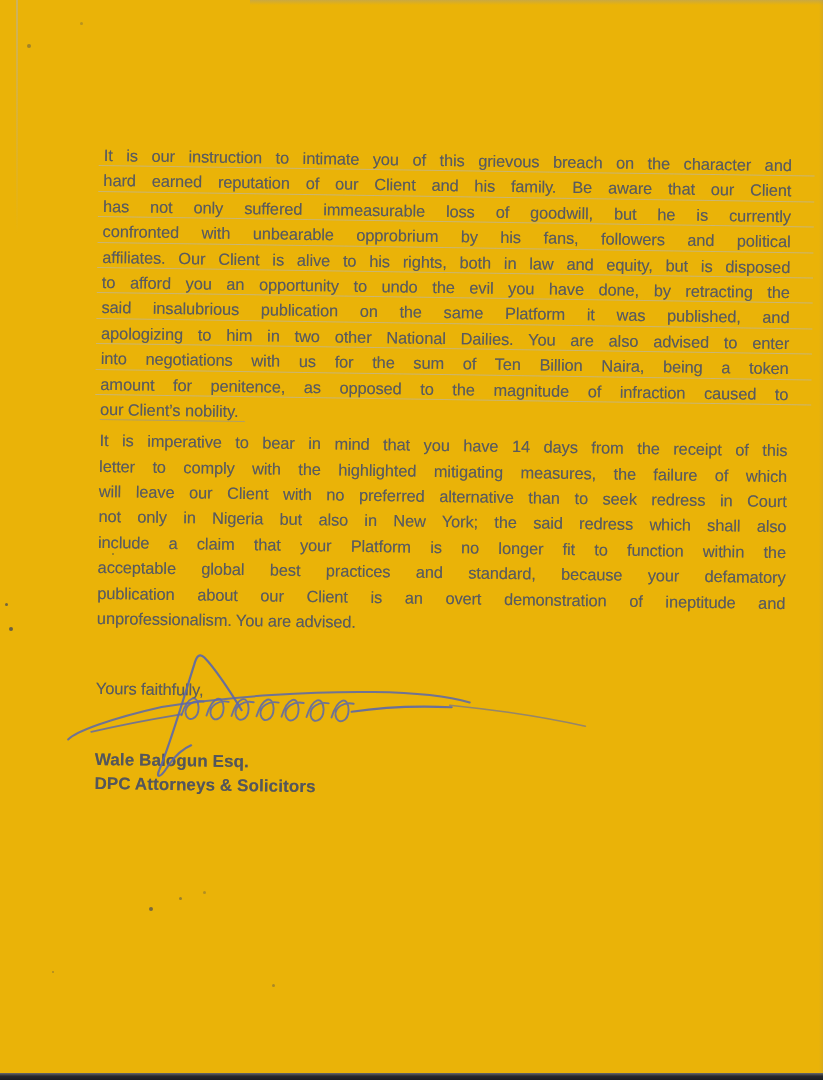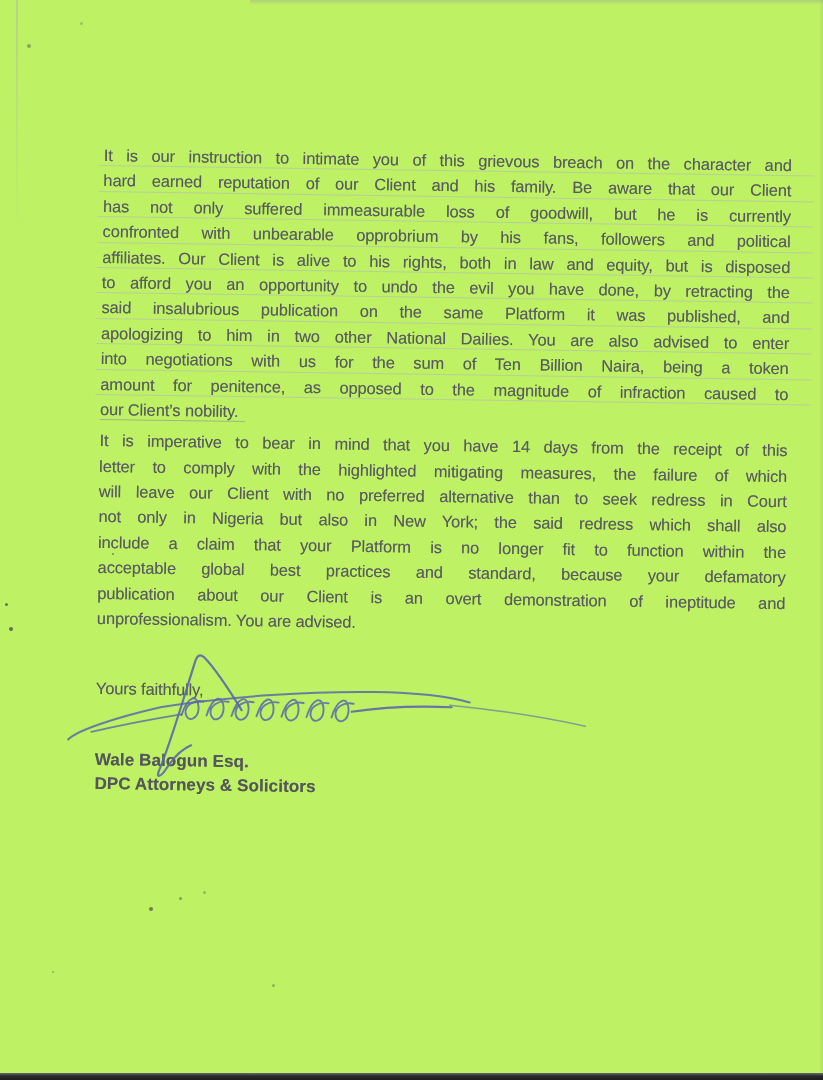--- a/index.html
+++ b/index.html
@@ -1,19 +1,19 @@
 <!DOCTYPE html>
 <html><head>
 <meta charset="utf-8">
 <style>
   html,body{margin:0;padding:0;background:#e8e8e8;}
   .page{
     position:relative;
     width:823px;height:1080px;
-    background:#bef264;
+    background:#eab308;
     overflow:hidden;
     font-family:"Liberation Sans", sans-serif;
   }
   
   .top-edge{position:absolute;top:0;left:250px;right:0;height:5px;
     background:linear-gradient(to bottom, rgba(150,152,158,.38), rgba(150,152,158,0));}
   .left-edge{position:absolute;left:16px;top:0;width:2px;height:235px;
     background:linear-gradient(to bottom, rgba(175,177,182,.5), rgba(175,177,182,0));}
   .right-edge{position:absolute;right:0;top:0;width:4px;height:100%;
     background:linear-gradient(to left, rgba(120,122,128,.16), rgba(120,122,128,0));}

